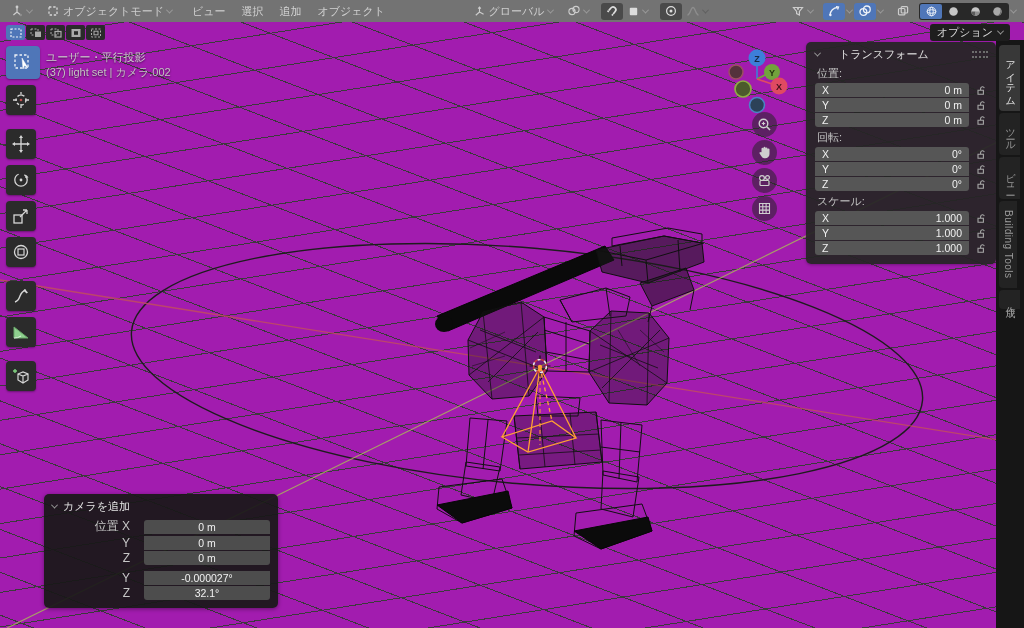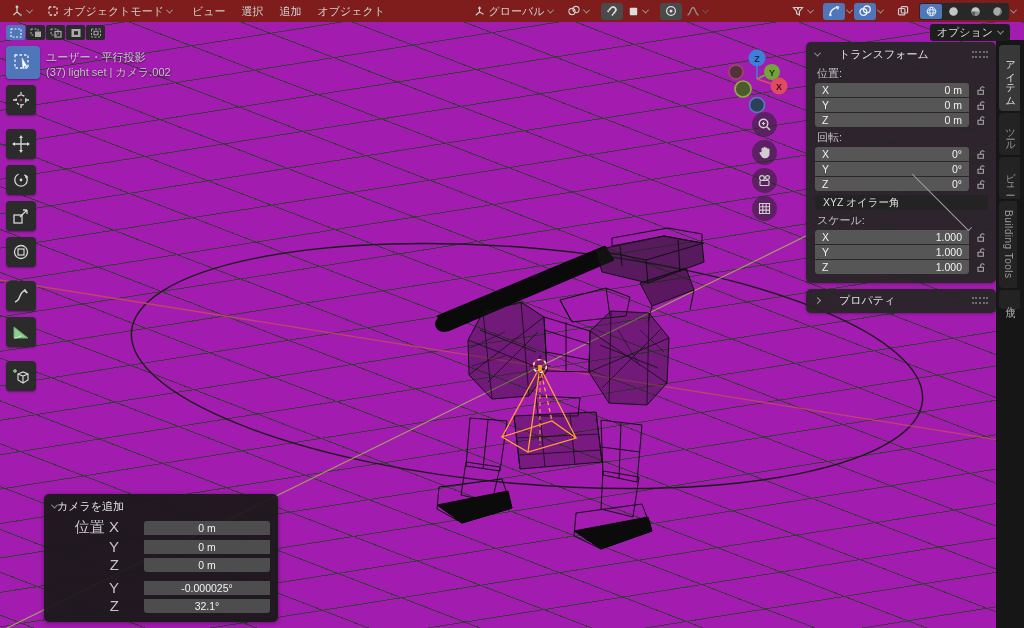--- a/index.html
+++ b/index.html
@@ -1,21 +1,21 @@
 <!DOCTYPE html>
 <html><head>
 <meta charset="utf-8">
 <style>
   *{margin:0;padding:0;box-sizing:border-box;}
   html,body{width:1024px;height:628px;overflow:hidden;background:#111;
     font-family:"Liberation Sans","DejaVu Sans",sans-serif;-webkit-font-smoothing:antialiased;}
   .app{position:relative;width:1024px;height:628px;background:#323232;}
 
   
-  .topbar{position:absolute;top:0;left:0;width:100%;height:22px;background:#7f1d1d;
+  .topbar{position:absolute;top:0;left:0;width:100%;height:22px;background:#737373;
     display:flex;align-items:center;padding:0 6px;color:#cfcfcf;font-size:11px;z-index:40;}
   .hbtn{display:flex;align-items:center;gap:3px;height:18px;padding:0 4px;border-radius:3px;
     background:transparent;border:none;color:#cfcfcf;font-size:11px;cursor:default;}
   .menu-item{padding:0 8px;height:18px;display:flex;align-items:center;border-radius:3px;color:#d2d2d2;}
   .chev{width:5px;height:5px;border-right:1.4px solid #9d9d9d;border-bottom:1.4px solid #9d9d9d;
     transform:rotate(45deg) translate(-1px,-1px);display:inline-block;flex:0 0 auto;}
   .chev.dim{border-color:#5f5f5f;}
   .spacer{flex:1;}
   .tgl{width:22px;height:17px;border-radius:3px;display:flex;align-items:center;justify-content:center;}
   .tgl.pressed{background:#4a4a4a;}
@@ -82,23 +82,23 @@
   
   .tabstrip{position:absolute;right:0;top:18px;width:28px;height:588px;background:#161616;z-index:29;
     display:flex;flex-direction:column;align-items:flex-start;padding-top:4px;}
   .vtab{writing-mode:vertical-rl;background:#232323;color:#9a9a9a;font-size:10px;
     padding:9px 3px 9px 4px;border-radius:4px 0 0 4px;margin:1px 0 1px 3px;letter-spacing:.5px;}
   .vtab.active{background:#383838;color:#e6e6e6;}
 
   
   .oppanel{position:absolute;left:44px;top:472px;width:234px;background:rgba(24,24,24,.93);
     border-radius:5px;z-index:26;padding:4px 8px 7px 8px;color:#d5d5d5;font-size:11px;box-shadow:0 1px 4px rgba(0,0,0,.4);}
-  .ophead{display:flex;align-items:center;height:17px;color:#e5e5e5;margin-bottom:3px;}
+  .ophead{display:flex;align-items:center;gap:6px;height:17px;color:#e5e5e5;margin-bottom:3px;}
   .orow{display:flex;align-items:center;margin-bottom:1px;}
-  .olab{width:92px;text-align:right;padding-right:25px;color:#c6c6c6;font-size:15px;}
+  .olab{width:92px;text-align:right;padding-right:14px;color:#c6c6c6;font-size:12px;}
   .ofield{flex:1;height:14px;background:#4d4d4d;display:flex;align-items:center;justify-content:center;
     color:#f2f2f2;font-size:10.5px;}
   .orow.rt .ofield{border-radius:3px 3px 0 0;}
   .orow.rb .ofield{border-radius:0 0 3px 3px;}
   .ogap{height:5px;}
 
   svg{display:block;}
 </style>
 </head>
 <body>
@@ -536,24 +536,20 @@
             <span class="ax">Z</span>
             <span class="val">0°</span>
           </div>
           <span class="locks">
               <svg width="11" height="11" viewBox="0 0 11 11">
                 <path d="M2,5.2h5.4v4H2z M4.6,5.2V3.6a1.9,1.9 0 0 1 3.7-.5" fill="none" stroke="#a6a6a6" stroke-width="1.1"></path>
               </svg>
             </span>
         </div>
 
-        <div class="ddrow">
-          <span>XYZ オイラー角</span>
-          <span class="chev"></span>
-        </div>
 
         <div class="flabel">スケール:</div>
         <div class="frow rt">
           <div class="field">
             <span class="ax">X</span>
             <span class="val">1.000</span>
           </div>
           <span class="locks">
               <svg width="11" height="11" viewBox="0 0 11 11">
                 <path d="M2,5.2h5.4v4H2z M4.6,5.2V3.6a1.9,1.9 0 0 1 3.7-.5" fill="none" stroke="#a6a6a6" stroke-width="1.1"></path>
@@ -577,27 +573,20 @@
             <span class="val">1.000</span>
           </div>
           <span class="locks">
               <svg width="11" height="11" viewBox="0 0 11 11">
                 <path d="M2,5.2h5.4v4H2z M4.6,5.2V3.6a1.9,1.9 0 0 1 3.7-.5" fill="none" stroke="#a6a6a6" stroke-width="1.1"></path>
               </svg>
             </span>
         </div>
       </div>
 
-      <div class="panelbox collapsed">
-        <div class="phead">
-          <span class="chev" style="transform:rotate(-45deg)"></span>
-          <span class="title">プロパティ</span>
-          <span class="grip"></span>
-        </div>
-      </div>
     </div>
 
     <div class="tabstrip">
       <div class="vtab active">アイテム</div>
       <div class="vtab">ツール</div>
       <div class="vtab">ビュー</div>
       <div class="vtab">Building Tools</div>
       <div class="vtab">作成</div>
     </div>
 
@@ -621,21 +610,21 @@
       <div class="orow rb">
         <span class="olab">Z</span>
         <div class="ofield">
             <span>0 m</span>
           </div>
       </div>
       <div class="ogap"></div>
       <div class="orow">
         <span class="olab">Y</span>
         <div class="ofield">
-            <span>-0.000025°</span>
+            <span>-0.000027°</span>
           </div>
       </div>
       <div class="orow rb">
         <span class="olab">Z</span>
         <div class="ofield">
             <span>32.1°</span>
           </div>
       </div>
     </div>
 

